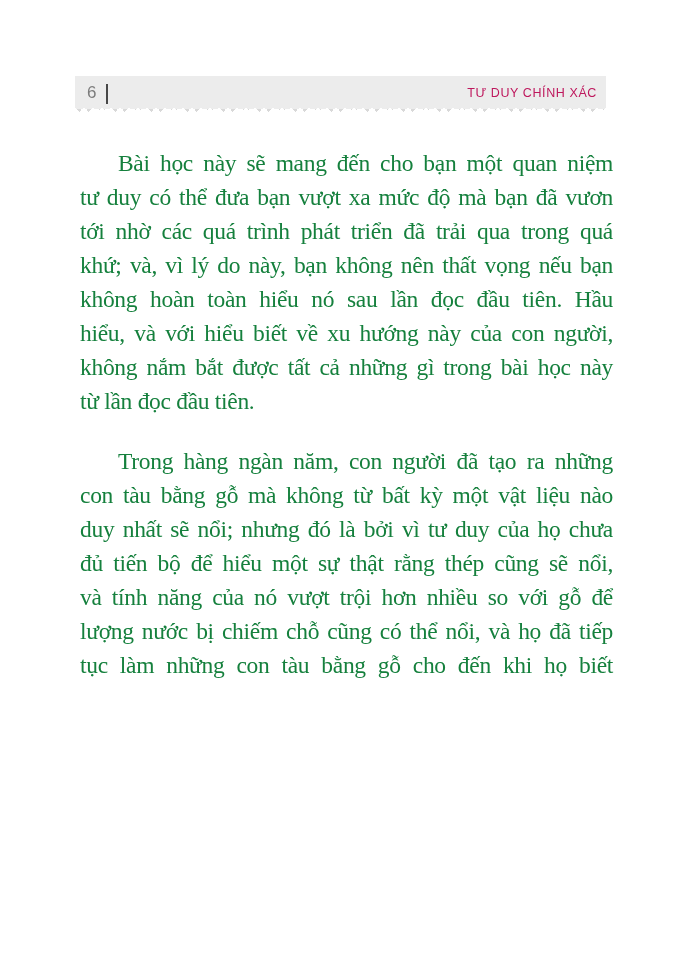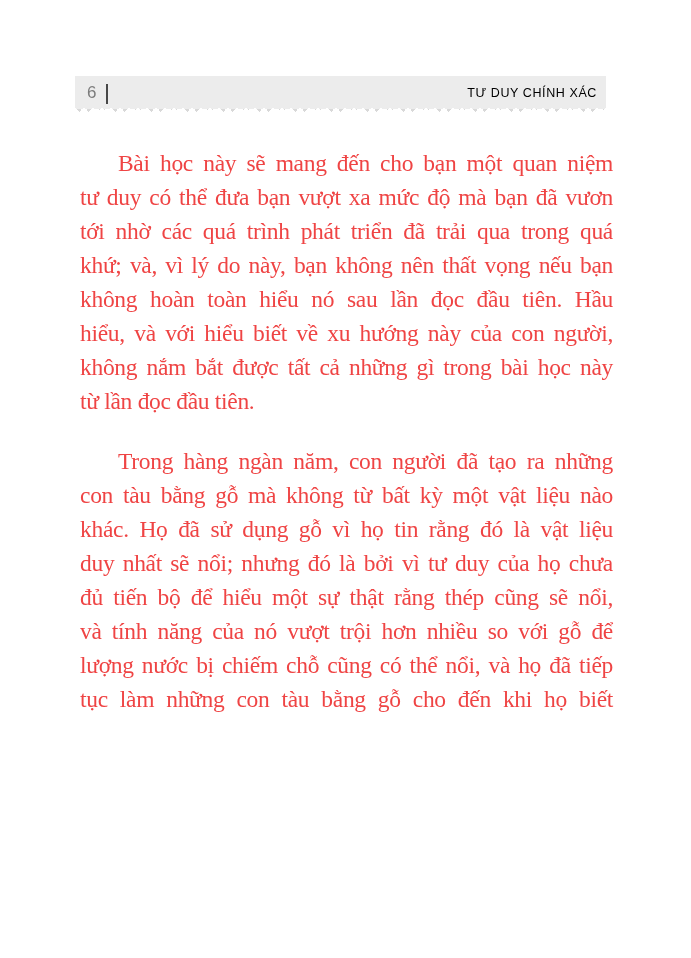--- a/index.html
+++ b/index.html
@@ -68,30 +68,30 @@
     width: 2px;
     height: 20px;
     background: #474747;
     margin-left: 10px;
     margin-top: 3px;
   }
   .running-title {
     margin-left: auto;
     font-size: 12.5px;
     letter-spacing: 0.6px;
-    color: #000000;
+    color: #be185d;
   }
 
   
   .body-text {
     position: absolute;
     left: 80px;
     top: 146px;
     width: 533px;
-    color: #ef4444;
+    color: #15803d;
     font-family: "Liberation Serif", "DejaVu Serif", serif;
     font-size: 23.5px;
     letter-spacing: -0.3px;
   }
   .para {
     margin: 0;
   }
   .para + .para {
     margin-top: 26px;
   }
@@ -127,21 +127,20 @@
         <div class="line">tới nhờ các quá trình phát triển đã trải qua trong quá</div>
         <div class="line">khứ; và, vì lý do này, bạn không nên thất vọng nếu bạn</div>
         <div class="line">không hoàn toàn hiểu nó sau lần đọc đầu tiên. Hầu</div>
         <div class="line">hiểu, và với hiểu biết về xu hướng này của con người,</div>
         <div class="line">không nắm bắt được tất cả những gì trong bài học này</div>
         <div class="line last">từ lần đọc đầu tiên.</div>
       </div>
       <div class="para">
         <div class="line first">Trong hàng ngàn năm, con người đã tạo ra những</div>
         <div class="line">con tàu bằng gỗ mà không từ bất kỳ một vật liệu nào</div>
-        <div class="line">khác. Họ đã sử dụng gỗ vì họ tin rằng đó là vật liệu</div>
         <div class="line">duy nhất sẽ nổi; nhưng đó là bởi vì tư duy của họ chưa</div>
         <div class="line">đủ tiến bộ để hiểu một sự thật rằng thép cũng sẽ nổi,</div>
         <div class="line">và tính năng của nó vượt trội hơn nhiều so với gỗ để</div>
         <div class="line">lượng nước bị chiếm chỗ cũng có thể nổi, và họ đã tiếp</div>
         <div class="line">tục làm những con tàu bằng gỗ cho đến khi họ biết</div>
       </div>
     </div>
 
 </div>
 

